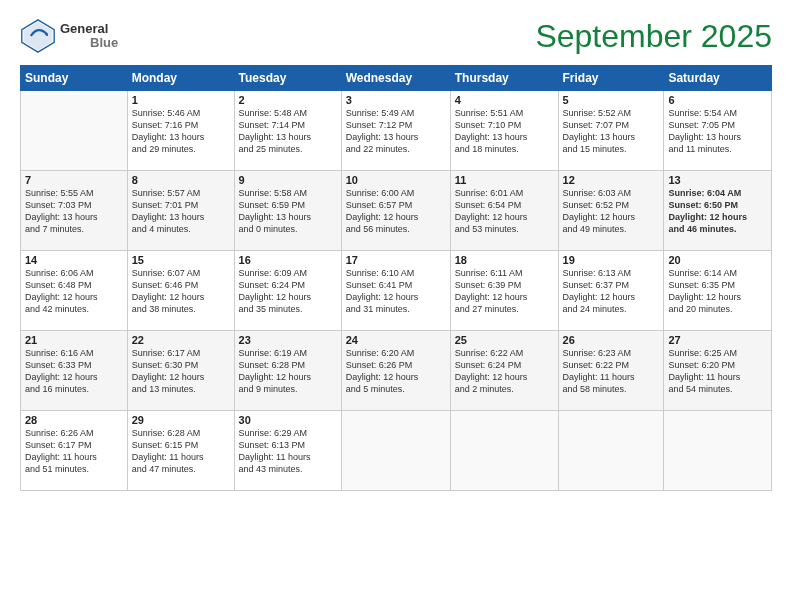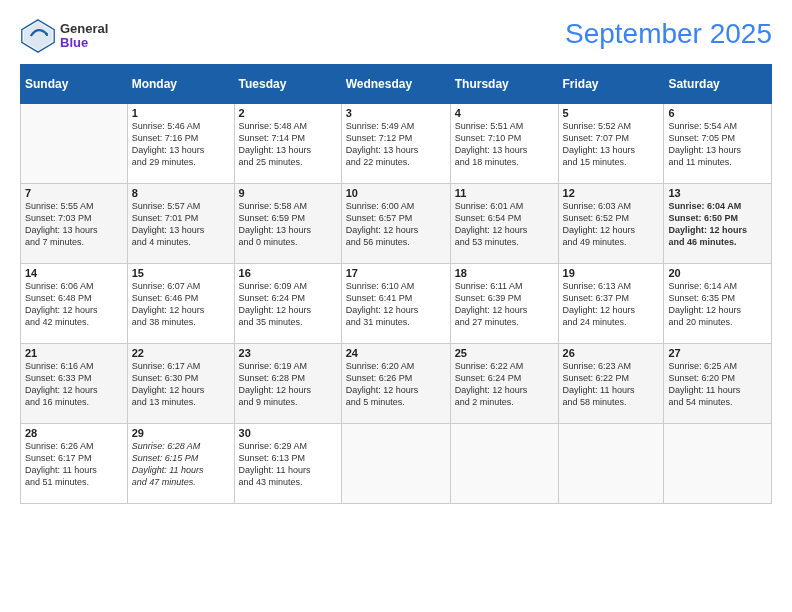--- a/index.html
+++ b/index.html
@@ -28,47 +28,47 @@
       gap: 4px;
     }
     .logo-text {
       display: flex;
       flex-direction: column;
       font-size: 13px;
       font-weight: bold;
       line-height: 1.1;
     }
     .logo-text .general { color: #333; }
-    .logo-text .blue { color: #6d28d9; }
+    .logo-text .blue { color: #737373; margin-left: 30px; }
     .logo-icon {
       width: 36px;
       height: 36px;
     }
     .title-block {
       text-align: right;
     }
     .month-title {
-      font-size: 28px;
+      font-size: 32px;
       font-weight: normal;
-      color: #3b82f6;
+      color: #15803d;
     }
     .location {
       font-size: 13px;
       color: #444;
     }
     .calendar {
       width: 100%;
       border-collapse: collapse;
       border: 1px solid #ccc;
     }
     .calendar th {
       background: #1a5fa8;
       color: #fff;
       font-size: 12px;
-      padding: 12px 4px;
+      padding: 5px 4px;
       text-align: left;
       border: 1px solid #1a5fa8;
     }
     .calendar td {
       vertical-align: top;
       border: 1px solid #ccc;
       padding: 3px 4px;
       width: 113px;
       height: 80px;
       font-size: 9.5px;
@@ -329,21 +329,21 @@
         <tr>
           <td>
             <span class="day-num">28</span>
             <div class="day-info" style="white-space: pre-line;">Sunrise: 6:26 AM
 Sunset: 6:17 PM
 Daylight: 11 hours
 and 51 minutes.</div>
           </td>
           <td>
             <span class="day-num">29</span>
-            <div class="day-info" style="white-space: pre-line; font-style: italic;">Sunrise: 6:28 AM
+            <div class="day-info" style="white-space: pre-line;">Sunrise: 6:28 AM
 Sunset: 6:15 PM
 Daylight: 11 hours
 and 47 minutes.</div>
           </td>
           <td>
             <span class="day-num">30</span>
             <div class="day-info" style="white-space: pre-line;">Sunrise: 6:29 AM
 Sunset: 6:13 PM
 Daylight: 11 hours
 and 43 minutes.</div>

